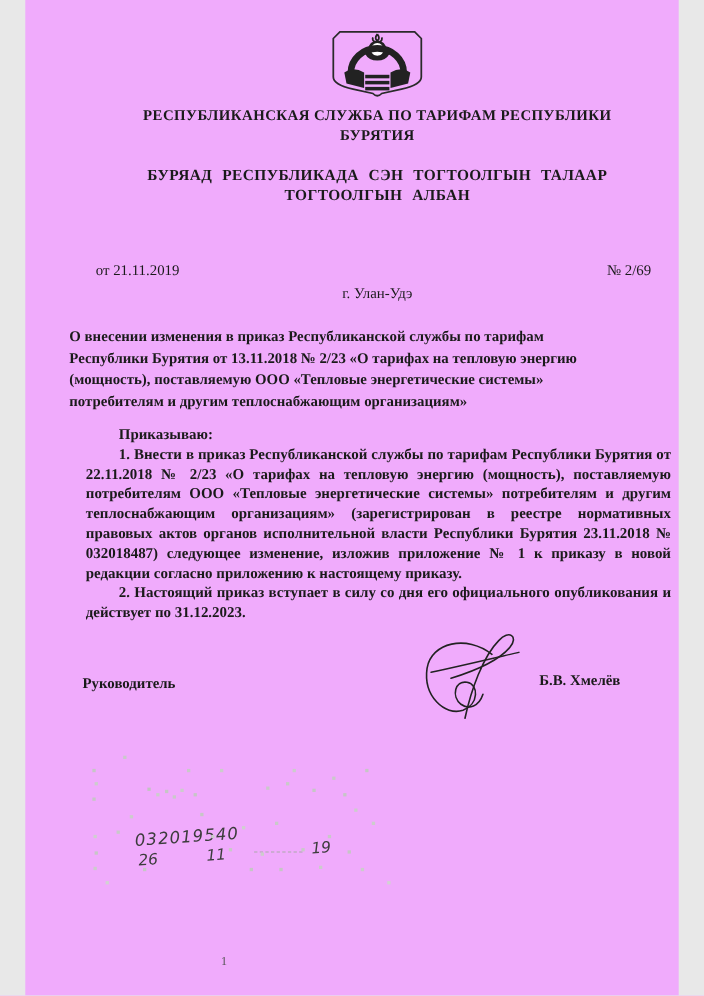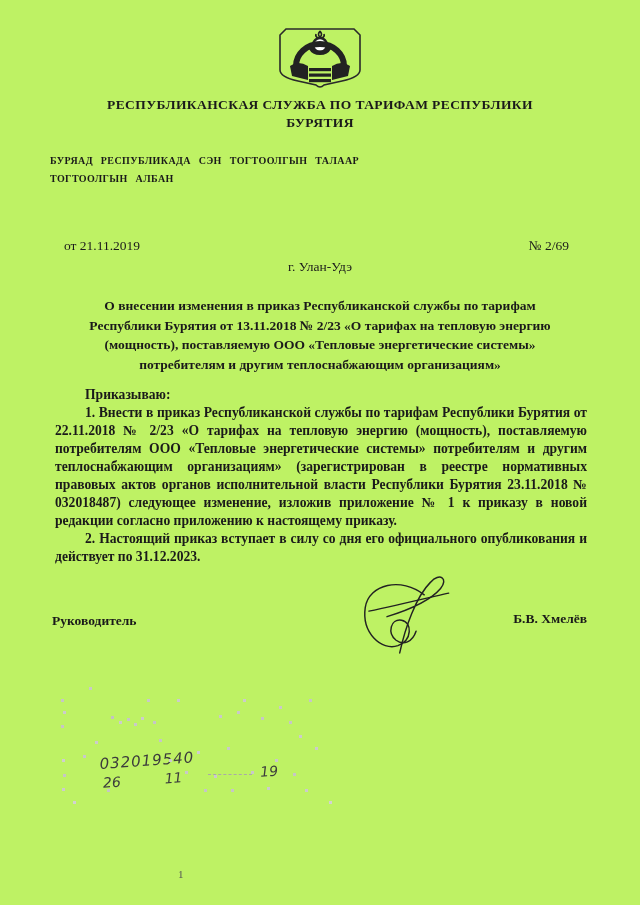--- a/index.html
+++ b/index.html
@@ -1,50 +1,50 @@
 <!DOCTYPE html>
 <html><head>
 <meta charset="utf-8">
 <style>
   html,body{margin:0;padding:0;background:#e8e8e8;}
   .page{
     position:relative;
-    width:640px;height:905px;
+    width:594px;height:905px;
     margin:0 auto;
-    background:#bef264;
+    background:#f0abfc;
     font-family:"Liberation Serif","DejaVu Serif",serif;
     color:#1a1a1a;
     overflow:hidden;
   }
   .emblem{position:absolute;left:278px;top:28px;width:84px;height:61px;}
   .org-ru{
     position:absolute;left:50px;top:96px;width:540px;
     text-align:center;font-weight:bold;font-size:13.5px;line-height:18px;
     letter-spacing:.4px;
   }
   .org-buryat{
     position:absolute;left:50px;top:152px;width:540px;
-    font-weight:bold;font-size:10px;line-height:18px;
+    text-align:center;font-weight:bold;font-size:14px;line-height:18px;
     word-spacing:5px;letter-spacing:.4px;
   }
   .doc-type{
     position:absolute;left:0;top:203px;width:640px;
     text-align:center;font-weight:bold;font-size:14px;letter-spacing:3px;
   }
   .meta-row{
     position:absolute;left:64px;top:238px;width:505px;
     display:flex;justify-content:space-between;font-size:13.5px;
   }
   .city{
     position:absolute;left:0;top:259px;width:640px;
     text-align:center;font-size:13.5px;
   }
   .subject{
     position:absolute;left:40px;top:296px;width:560px;
-    text-align:center;font-weight:bold;font-size:13.5px;line-height:19.5px;
+    font-weight:bold;font-size:13.5px;line-height:19.5px;
   }
   .body-text{
     position:absolute;left:55px;top:386px;width:532px;
     font-size:13.6px;line-height:18px;text-align:justify;font-weight:bold;
   }
   .body-text p{margin:0;text-indent:30px;}
   .sig-label{
     position:absolute;left:52px;top:613px;
     font-weight:bold;font-size:13.5px;text-align:center;
   }

